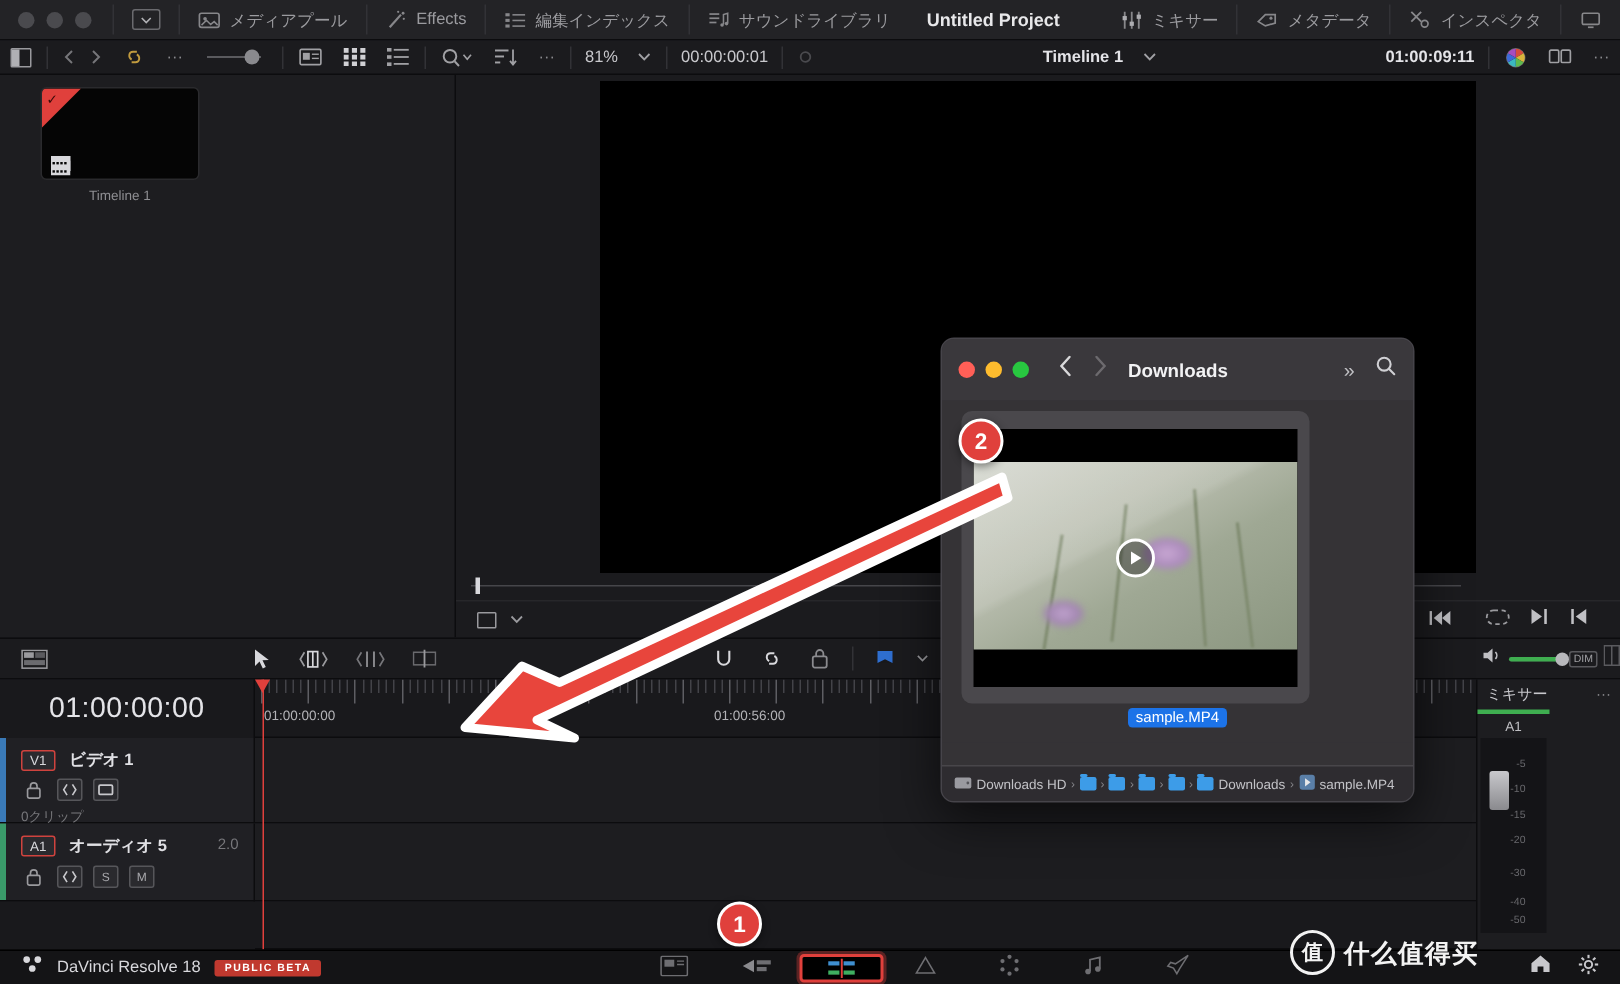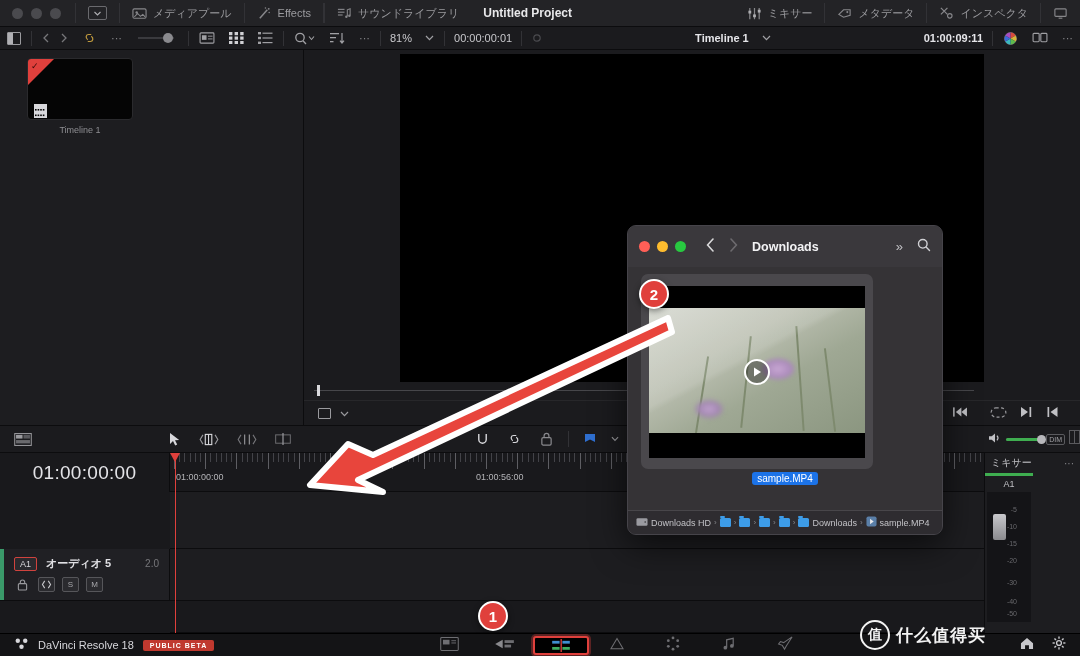--- a/index.html
+++ b/index.html
@@ -309,20 +309,33 @@
             <path d="M3 13 L11 4" stroke="#a0a0a4" stroke-width="1.6" fill="none"></path>
             <circle cx="12.5" cy="3" r="1" fill="#a0a0a4"></circle>
             <circle cx="9" cy="2" r=".8" fill="#a0a0a4"></circle>
             <circle cx="13" cy="7" r=".8" fill="#a0a0a4"></circle>
           </svg>
       </span>
       <span>Effects</span>
     </div>
     <div class="topdiv"></div>
 
+    <div class="tb-btn">
+      <span class="tb-ico">
+        <svg width="15" height="15" viewBox="0 0 16 16">
+            <rect x="1" y="3" width="3" height="2.2" fill="#a0a0a4"></rect>
+            <rect x="6" y="3.6" width="9" height="1.1" fill="#a0a0a4"></rect>
+            <rect x="1" y="7" width="3" height="2.2" fill="#a0a0a4"></rect>
+            <rect x="6" y="7.6" width="9" height="1.1" fill="#a0a0a4"></rect>
+            <rect x="1" y="11" width="3" height="2.2" fill="#a0a0a4"></rect>
+            <rect x="6" y="11.6" width="9" height="1.1" fill="#a0a0a4"></rect>
+          </svg>
+      </span>
+      <span>編集インデックス</span>
+    </div>
     <div class="topdiv"></div>
 
     <div class="tb-btn">
       <span class="tb-ico">
         <svg width="15" height="15" viewBox="0 0 16 16">
             <rect x="1" y="3" width="7" height="1.2" fill="#a0a0a4"></rect>
             <rect x="1" y="6" width="7" height="1.2" fill="#a0a0a4"></rect>
             <rect x="1" y="9" width="5" height="1.2" fill="#a0a0a4"></rect>
             <path d="M11 11 V4 L14 3 V10" stroke="#a0a0a4" fill="none" stroke-width="1.1"></path>
             <circle cx="10" cy="11.4" r="1.3" fill="#a0a0a4"></circle>
@@ -834,20 +847,46 @@
           <div class="rtick" style="left: 794.4px; height: 9px; background: rgb(67, 67, 72);"></div>
           <div class="rtick" style="left: 799.6px; height: 9px; background: rgb(67, 67, 72);"></div>
           <div class="rtick" style="left: 804.8px; height: 9px; background: rgb(67, 67, 72);"></div>
           <div class="rtick" style="left: 810px; height: 9px; background: rgb(67, 67, 72);"></div>
         </div>
       <div class="rlabel" style="left:6px">01:00:00:00</div>
       <div class="rlabel" style="left:306px">01:00:56:00</div>
       <div class="rlabel" style="left:630px">01:01:52:00</div>
     </div>
 
+    <div class="track-head" style="top:39px; height:57px;">
+      <div class="tk-color" style="background:#3a7ab8"></div>
+      <div style="display:flex;align-items:center;gap:9px;padding:7px 0 0 14px;">
+        <span class="tk-badge">V1</span>
+        <span class="tk-name">ビデオ 1</span>
+      </div>
+      <div style="display:flex;align-items:center;gap:7px;padding:5px 0 0 14px;">
+        <span class="tk-btn" style="border:none;background:none">
+          <svg width="11" height="12" viewBox="0 0 12 13">
+              <rect x="1.5" y="5" width="9" height="7" rx="1.2" stroke="#9a9a9e" fill="none" stroke-width="1.2"></rect>
+              <path d="M3.6 5 V3.4 A2.4 2.4 0 0 1 8.4 3.4 V5" stroke="#9a9a9e" fill="none" stroke-width="1.2"></path>
+            </svg>
+        </span>
+        <span class="tk-btn">
+          <svg width="11" height="9" viewBox="0 0 12 10">
+              <path d="M4 1 L1.5 5 L4 9 M8 1 L10.5 5 L8 9" stroke="#c8c8cc" fill="none" stroke-width="1.2"></path>
+            </svg>
+        </span>
+        <span class="tk-btn">
+          <svg width="11" height="9" viewBox="0 0 12 10">
+              <rect x="1" y="1.5" width="10" height="7" rx="1" stroke="#c8c8cc" fill="none" stroke-width="1.3"></rect>
+            </svg>
+        </span>
+      </div>
+      <div class="tk-sub" style="padding:4px 0 0 14px;">0クリップ</div>
+    </div>
     <div class="track-body" style="top:39px; height:57px; width:814px; background:#1d1d20;"></div>
 
     <div class="track-head" style="top:96px; height:52px;">
       <div class="tk-color" style="background:#3a9a6a"></div>
       <div style="display:flex;align-items:center;gap:9px;padding:7px 10px 0 14px;">
         <span class="tk-badge">A1</span>
         <span class="tk-name">オーディオ 5</span>
         <span style="flex:1"></span>
         <span class="tk-sub" style="font-size:10px">2.0</span>
       </div>

